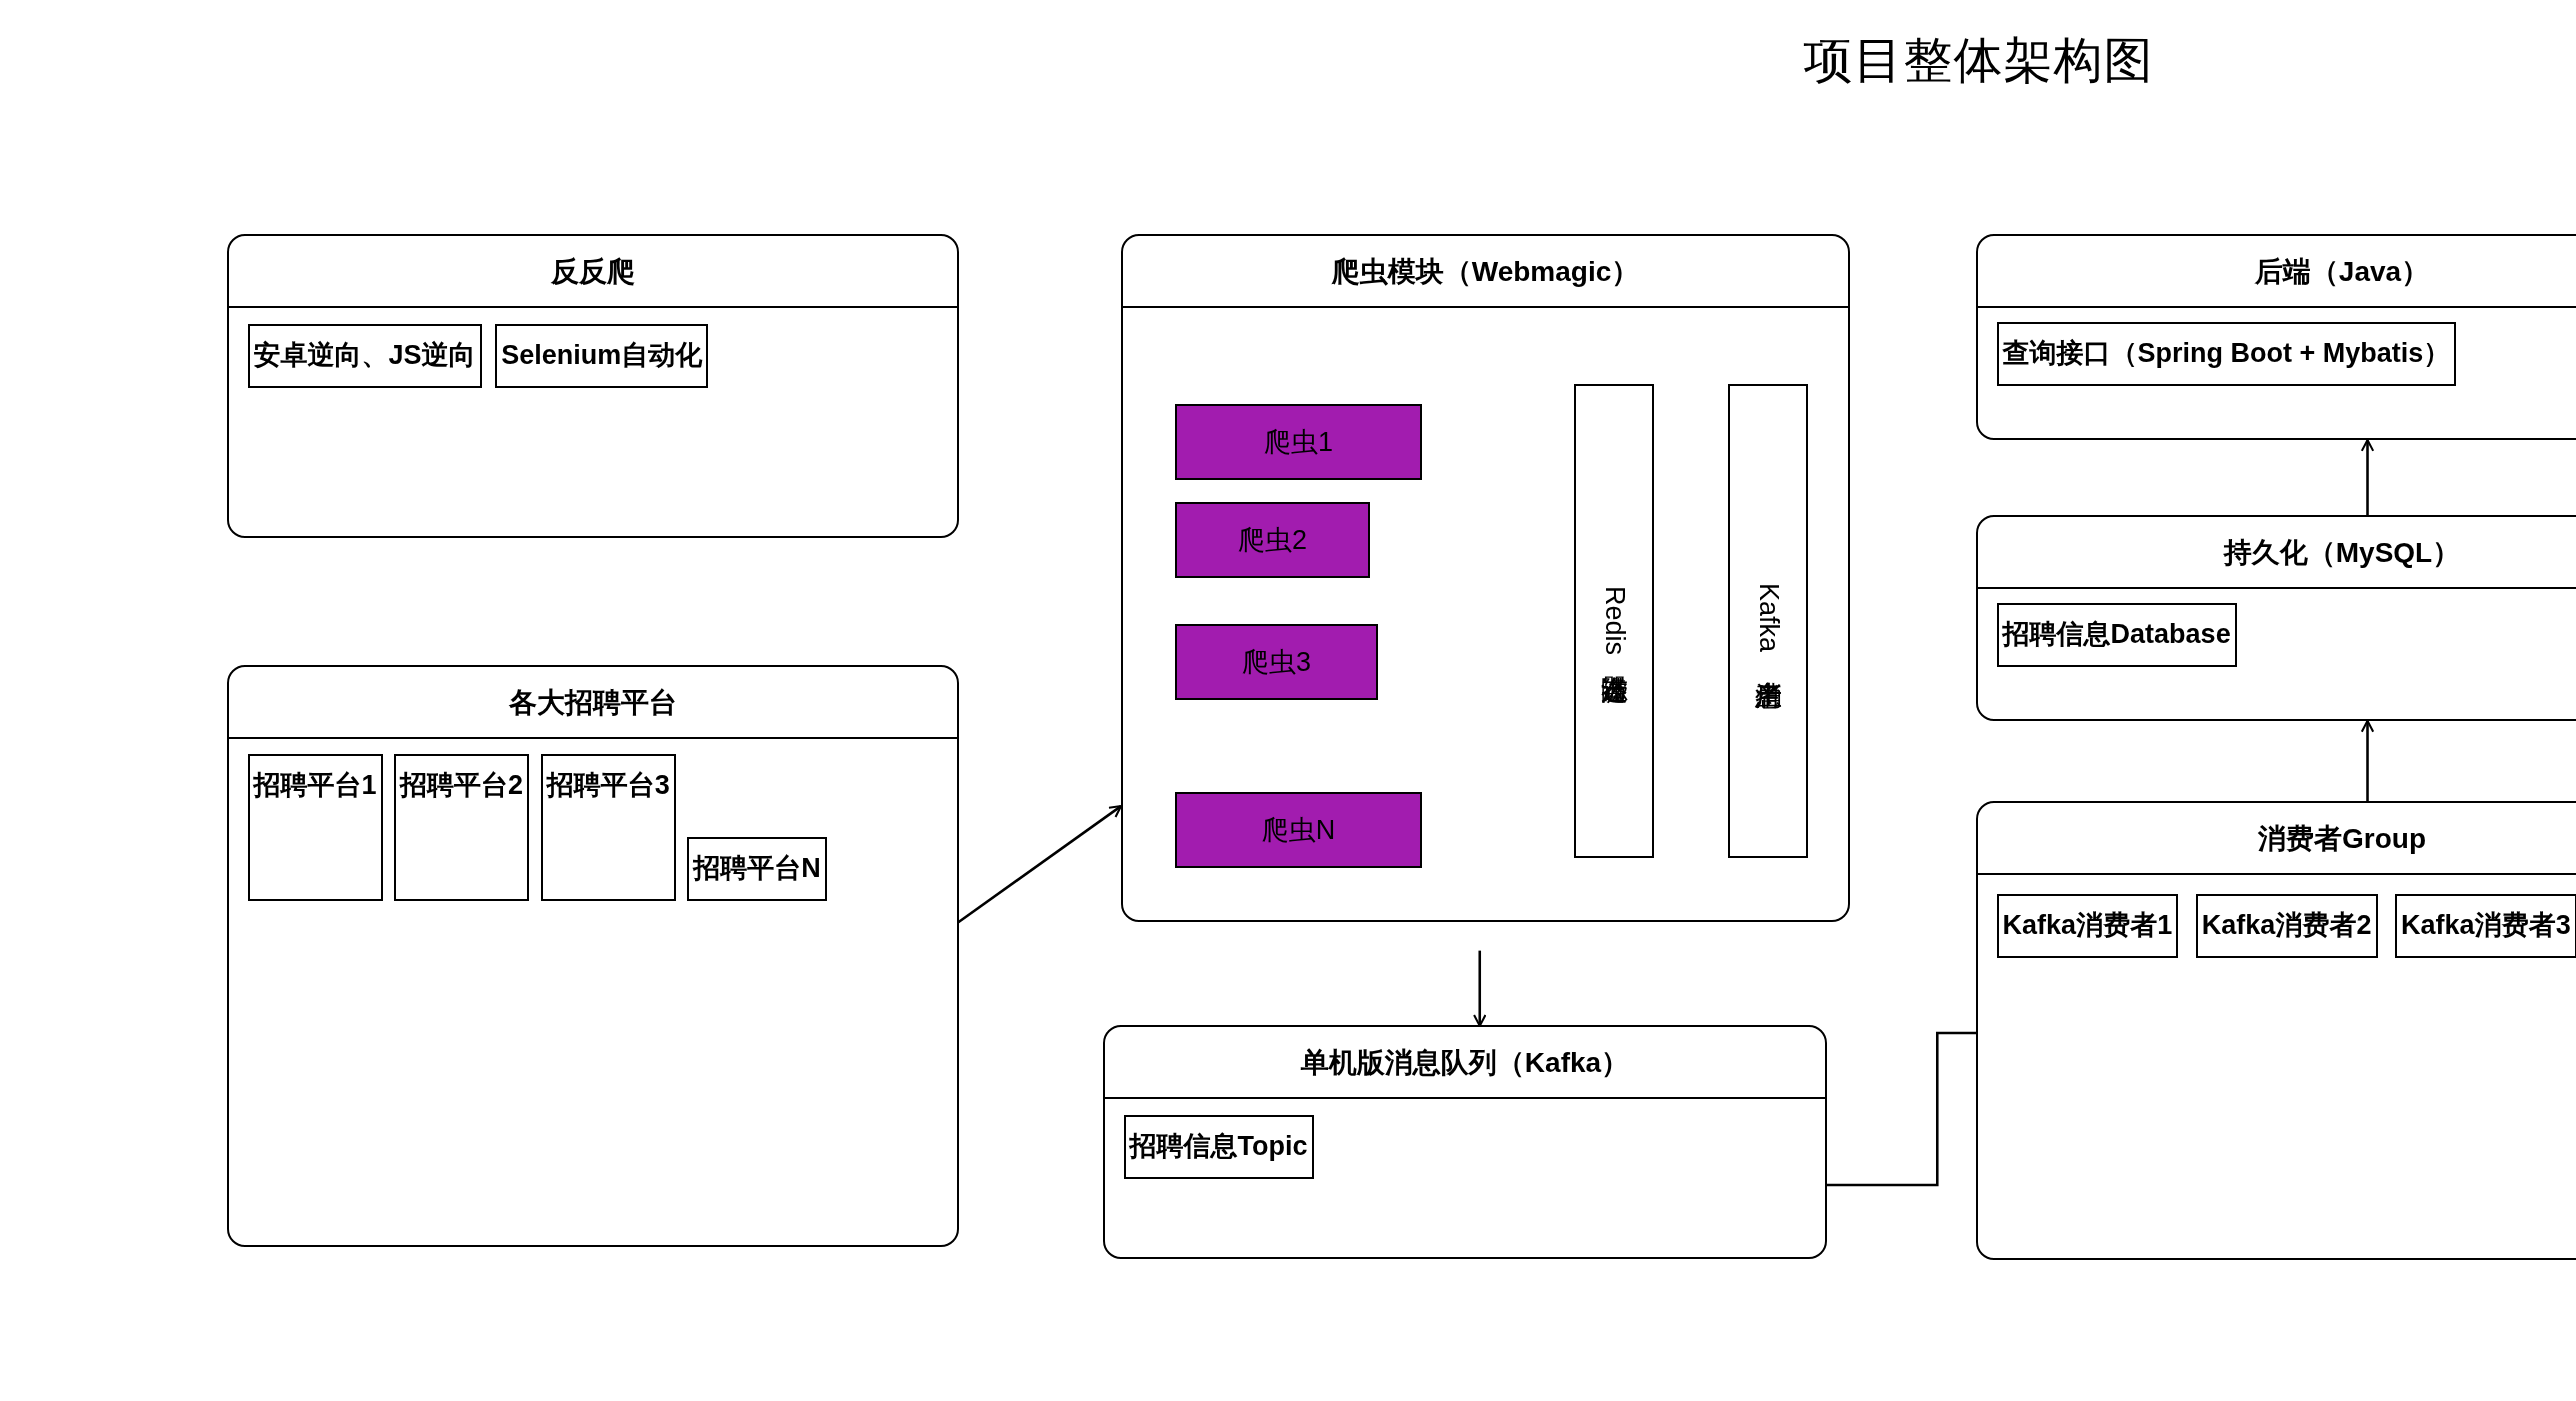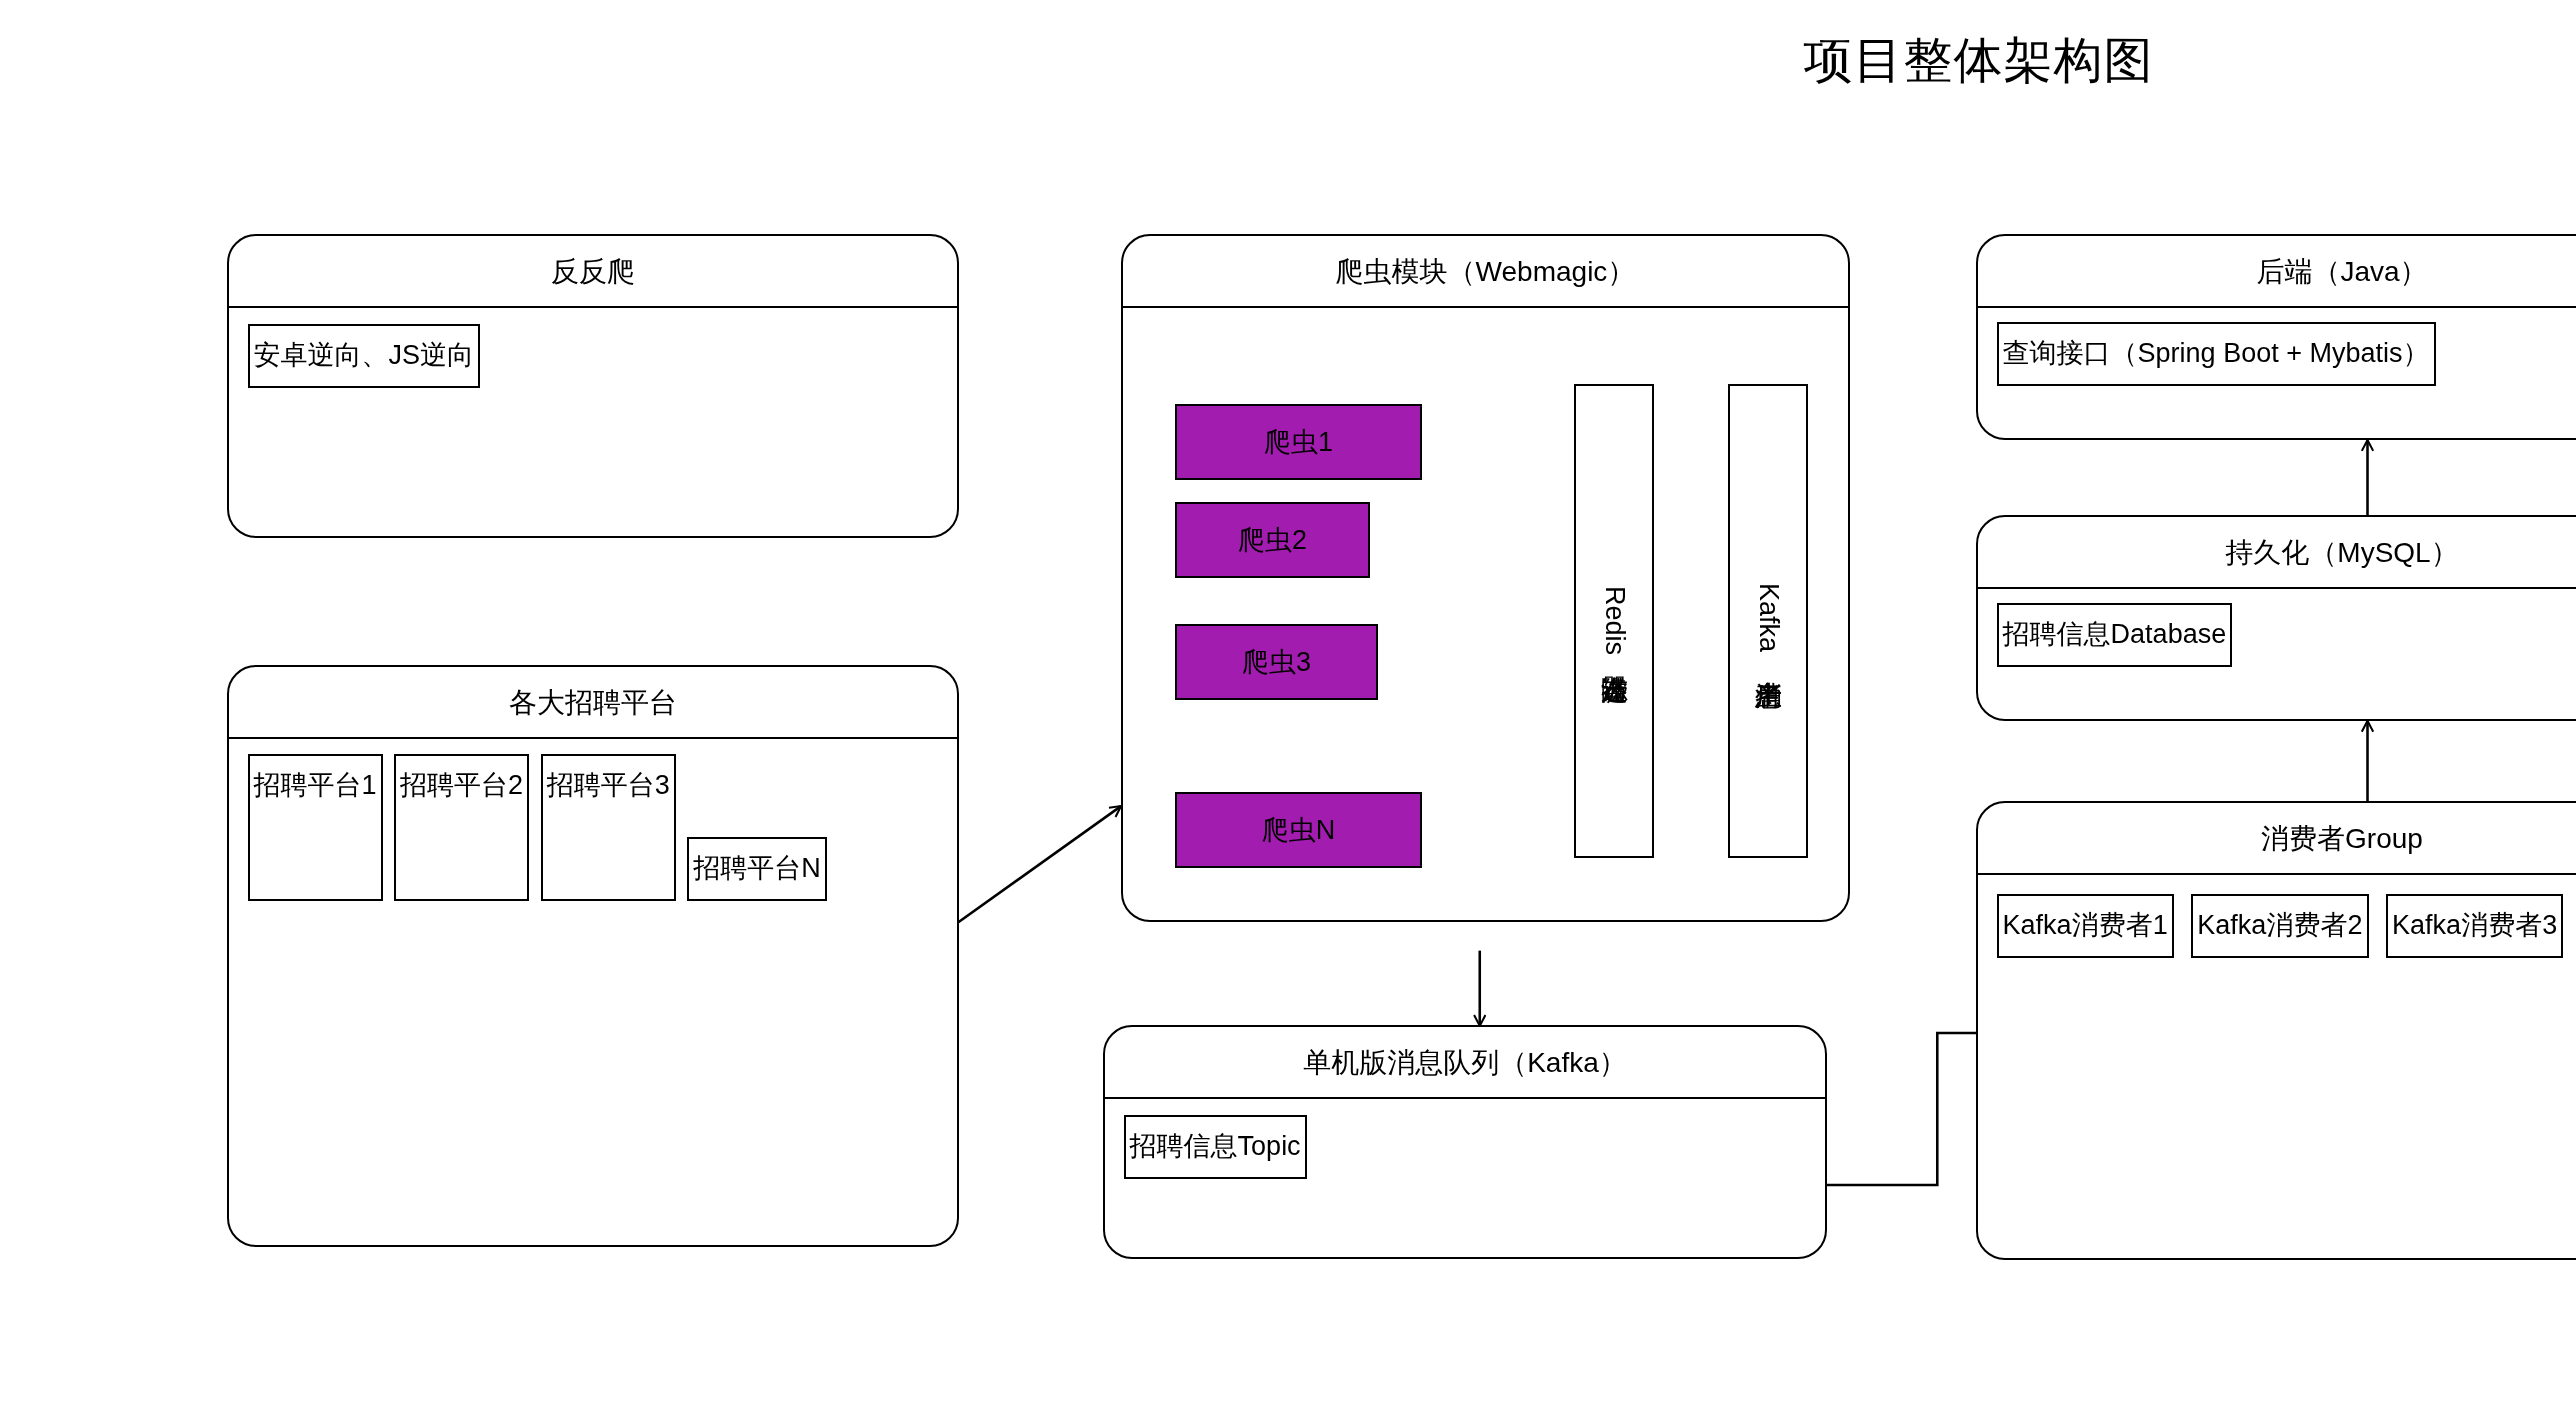--- a/index.html
+++ b/index.html
@@ -26,22 +26,23 @@
     line-height: 1.2;
     color: #000;
     letter-spacing: 1px;
   }
 
   
   .card {
     position: absolute;
     box-sizing: border-box;
     border: 2.6px solid #000000;
-    border-radius: 29px;
-    background: #ffffff;
+    border-radius: 18px;
+    background: #ffffff;
+    font-weight: bold;
   }
   .card > .card-title {
     box-sizing: border-box;
     width: 100%;
     text-align: center;
     font-size: 28px;
     line-height: 1;
     padding: 21.6px 5.2px 20.6px 5.2px;
     border-bottom: 2.6px solid #000000;
     white-space: nowrap;
@@ -148,20 +149,21 @@
 
   <path d="M 2550,1445 L 2550,1555" fill="none" stroke="#000000" stroke-width="5" stroke-dasharray="26 22"></path>
 
   <path d="M 1150,2085 L 1150,2240" fill="none" stroke="#000000" stroke-width="5" stroke-dasharray="26 22"></path>
 </svg>
 
 <div class="card" style="left:227px; top:234px; width:732px; height:304px;">
   <div class="card-title">反反爬</div>
   <div class="card-body">
     <div class="item">安卓逆向、JS逆向</div>
+    <div class="item">Selenium自动化</div>
   </div>
 </div>
 
 <div class="card" style="left:227px; top:665px; width:732px; height:582px;">
   <div class="card-title">各大招聘平台</div>
   <div class="card-body" style="gap:11.3px; padding-top:14.4px;">
     <div class="item">招聘平台1</div>
     <div class="item">招聘平台2</div>
     <div class="item">招聘平台3</div>
     <div class="item" style="margin-top:83px;">招聘平台N</div>

